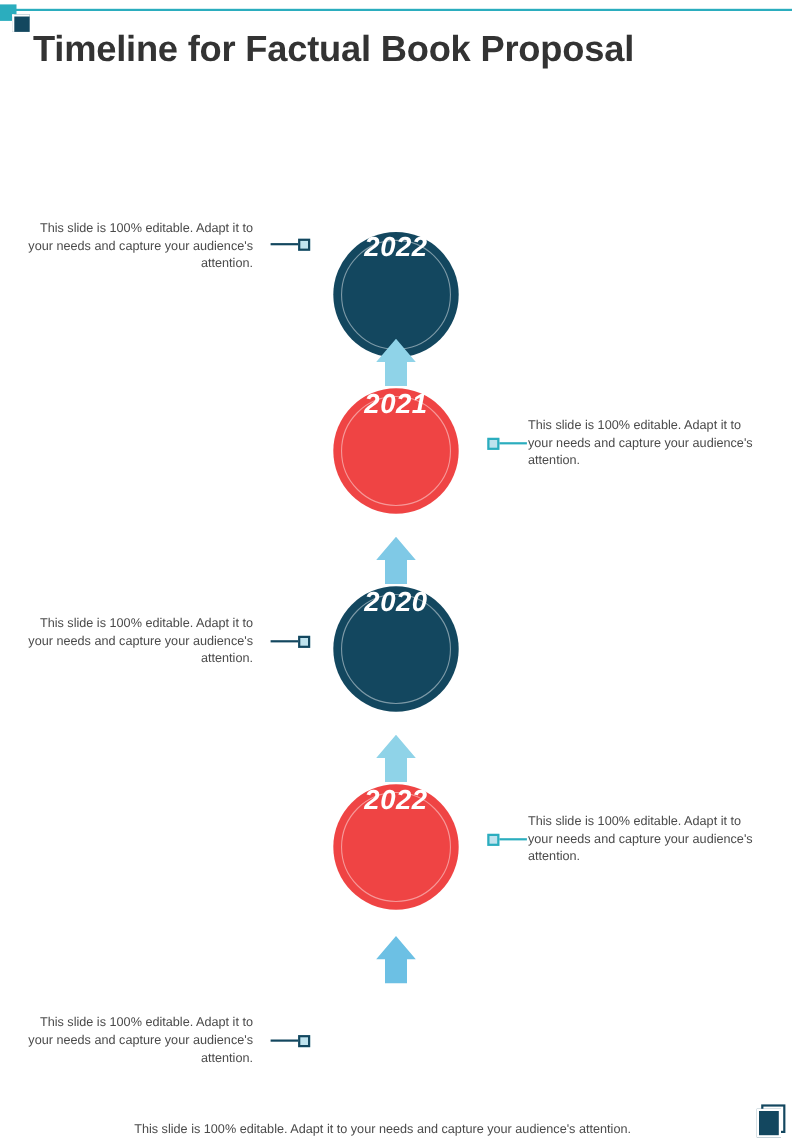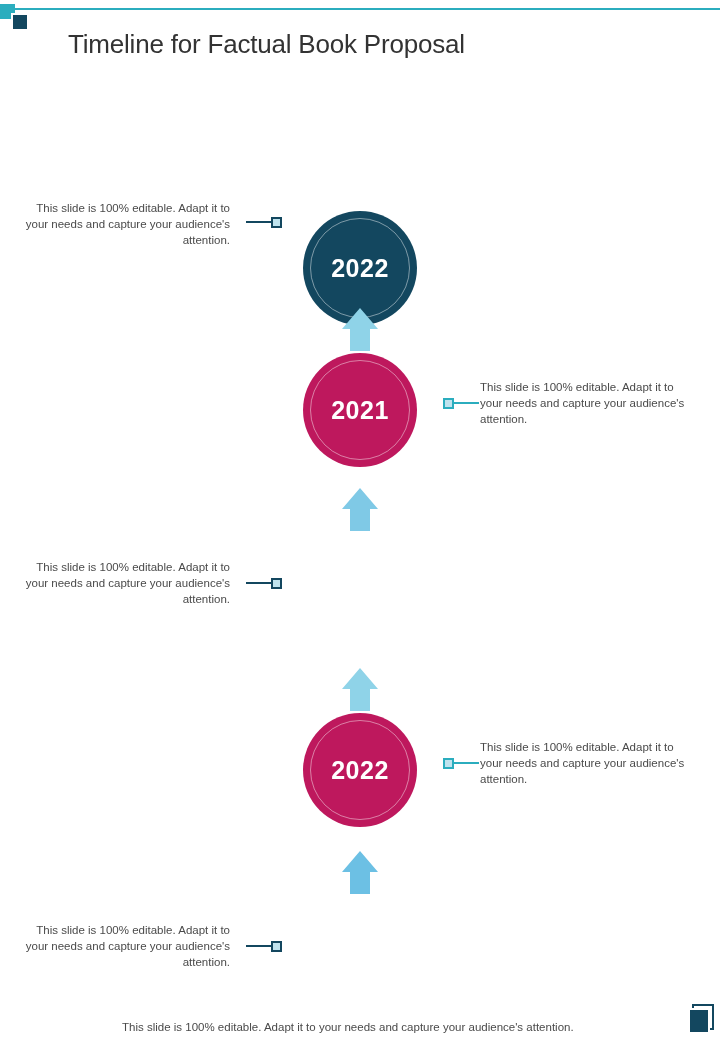--- a/index.html
+++ b/index.html
@@ -43,27 +43,26 @@
     border-left: 2px solid #ffffff;
     border-top: 2px solid #ffffff;
     box-sizing: border-box;
   }
 
   
   .slide-title {
     position: absolute;
     left: 30px;
     top: 22px;
-    font-size: 26px;
+    font-size: 33px;
     line-height: 44px;
-    font-weight: 400;
+    font-weight: 700;
     color: #333333;
     letter-spacing: -0.2px;
     white-space: nowrap;
-    margin-left: 38px;
   }
 
   
   .timeline {
     position: absolute;
     left: 0;
     top: 0;
     width: 720px;
     height: 1040px;
   }
@@ -94,36 +93,36 @@
   .arrow svg { display: block; }
 
   .circle {
     position: absolute;
     left: 0;
     top: 48px;
     width: 114px;
     height: 114px;
     border-radius: 50%;
     display: flex;
-    align-items: center;
     justify-content: center;
+    font-style: italic;
   }
   .circle::after {
     content: "";
     position: absolute;
     left: 7px;
     top: 7px;
     right: 7px;
     bottom: 7px;
     border-radius: 50%;
     border: 1px solid rgba(255,255,255,0.45);
     pointer-events: none;
   }
   .circle.navy { background: #13475F; }
-  .circle.teal { background: #be185d; }
+  .circle.teal { background: #ef4444; }
   .circle .year {
     position: relative;
     z-index: 2;
     color: #ffffff;
     font-size: 25px;
     font-weight: bold;
     letter-spacing: 0.5px;
   }
 
   
@@ -259,20 +258,23 @@
     <div class="connector left" style="top:92px;">
       <div class="conn-line"></div>
       <div class="conn-box"></div>
     </div>
     <div class="node">
       <div class="arrow">
         <svg width="46" height="46" viewBox="0 0 46 46">
           <path d="M23 3 L41 24 L33 24 L33 46 L13 46 L13 24 L5 24 Z" fill="#7FC9E6"></path>
         </svg>
       </div>
+      <div class="circle navy">
+        <span class="year">2020</span>
+      </div>
     </div>
   </div>
 
   <div class="row" style="top:665px;">
     <div class="node">
       <div class="arrow">
         <svg width="46" height="46" viewBox="0 0 46 46">
           <path d="M23 3 L41 24 L33 24 L33 46 L13 46 L13 24 L5 24 Z" fill="#8FD3E8"></path>
         </svg>
       </div>

